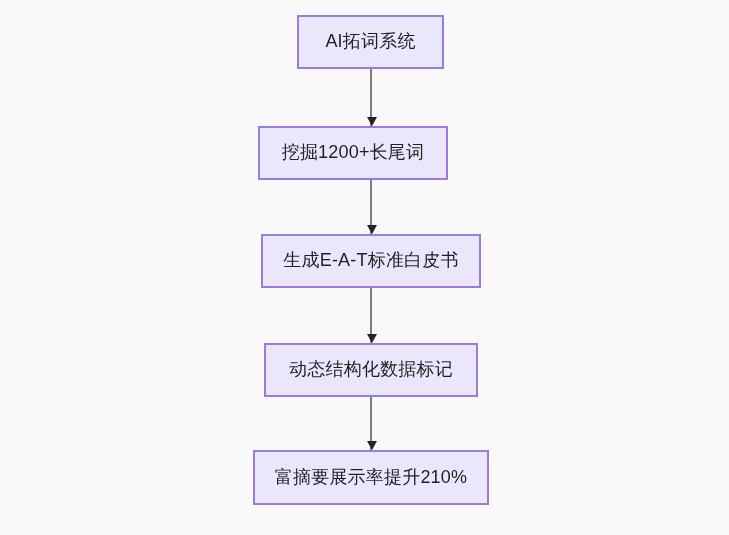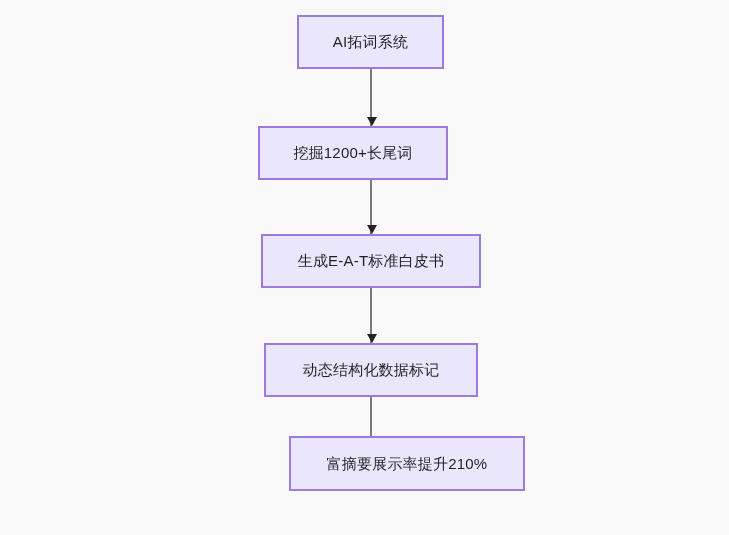--- a/index.html
+++ b/index.html
@@ -20,21 +20,21 @@
   }
   .node {
     position: absolute;
     box-sizing: border-box;
     background: #eae7fc;
     border: 2px solid #9d7bdb;
     display: flex;
     align-items: center;
     justify-content: center;
     color: #1f2020;
-    font-size: 15px;
+    font-size: 18px;
     line-height: 1.2;
     letter-spacing: 0.2px;
     white-space: nowrap;
   }
   .node-label {
     display: block;
   }
   .connector {
     position: absolute;
   }
@@ -84,17 +84,17 @@
   </div>
   <div class="node" style="left: 258px; top: 126px; width: 190px; height: 54px; background: rgb(234, 231, 252); border-color: rgb(157, 123, 219); color: rgb(31, 32, 32);">
     <span class="node-label">挖掘1200+长尾词</span>
   </div>
   <div class="node" style="left: 261px; top: 234px; width: 220px; height: 54px; background: rgb(234, 231, 252); border-color: rgb(157, 123, 219); color: rgb(31, 32, 32);">
     <span class="node-label">生成E-A-T标准白皮书</span>
   </div>
   <div class="node" style="left: 264px; top: 343px; width: 214px; height: 54px; background: rgb(234, 231, 252); border-color: rgb(157, 123, 219); color: rgb(31, 32, 32);">
     <span class="node-label">动态结构化数据标记</span>
   </div>
-  <div class="node" style="left: 253px; top: 436px; width: 236px; height: 55px; background: rgb(234, 231, 252); border-color: rgb(157, 123, 219); color: rgb(31, 32, 32); margin-left: 36px;">
+  <div class="node" style="left: 253px; top: 450px; width: 236px; height: 55px; background: rgb(234, 231, 252); border-color: rgb(157, 123, 219); color: rgb(31, 32, 32);">
     <span class="node-label">富摘要展示率提升210%</span>
   </div>
 
 </div>
 
 </body></html>

